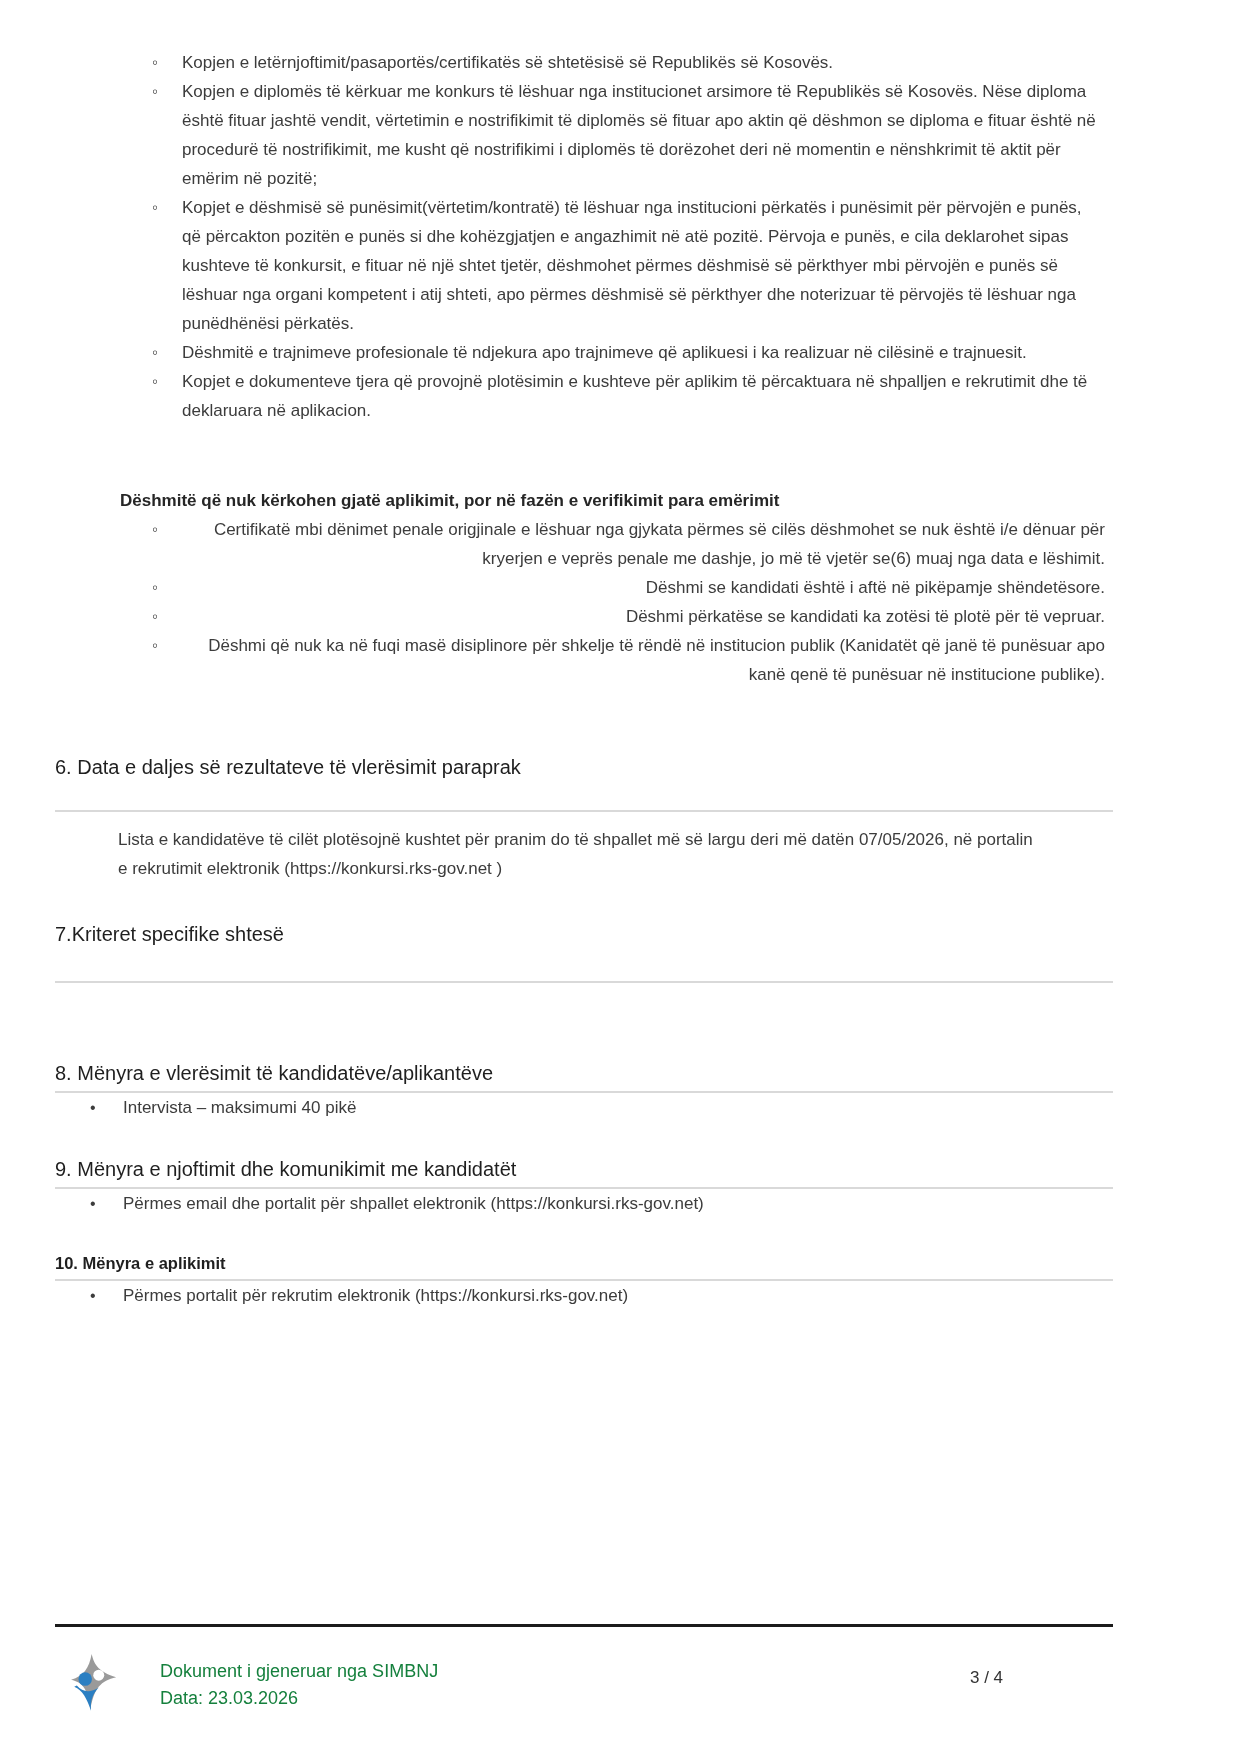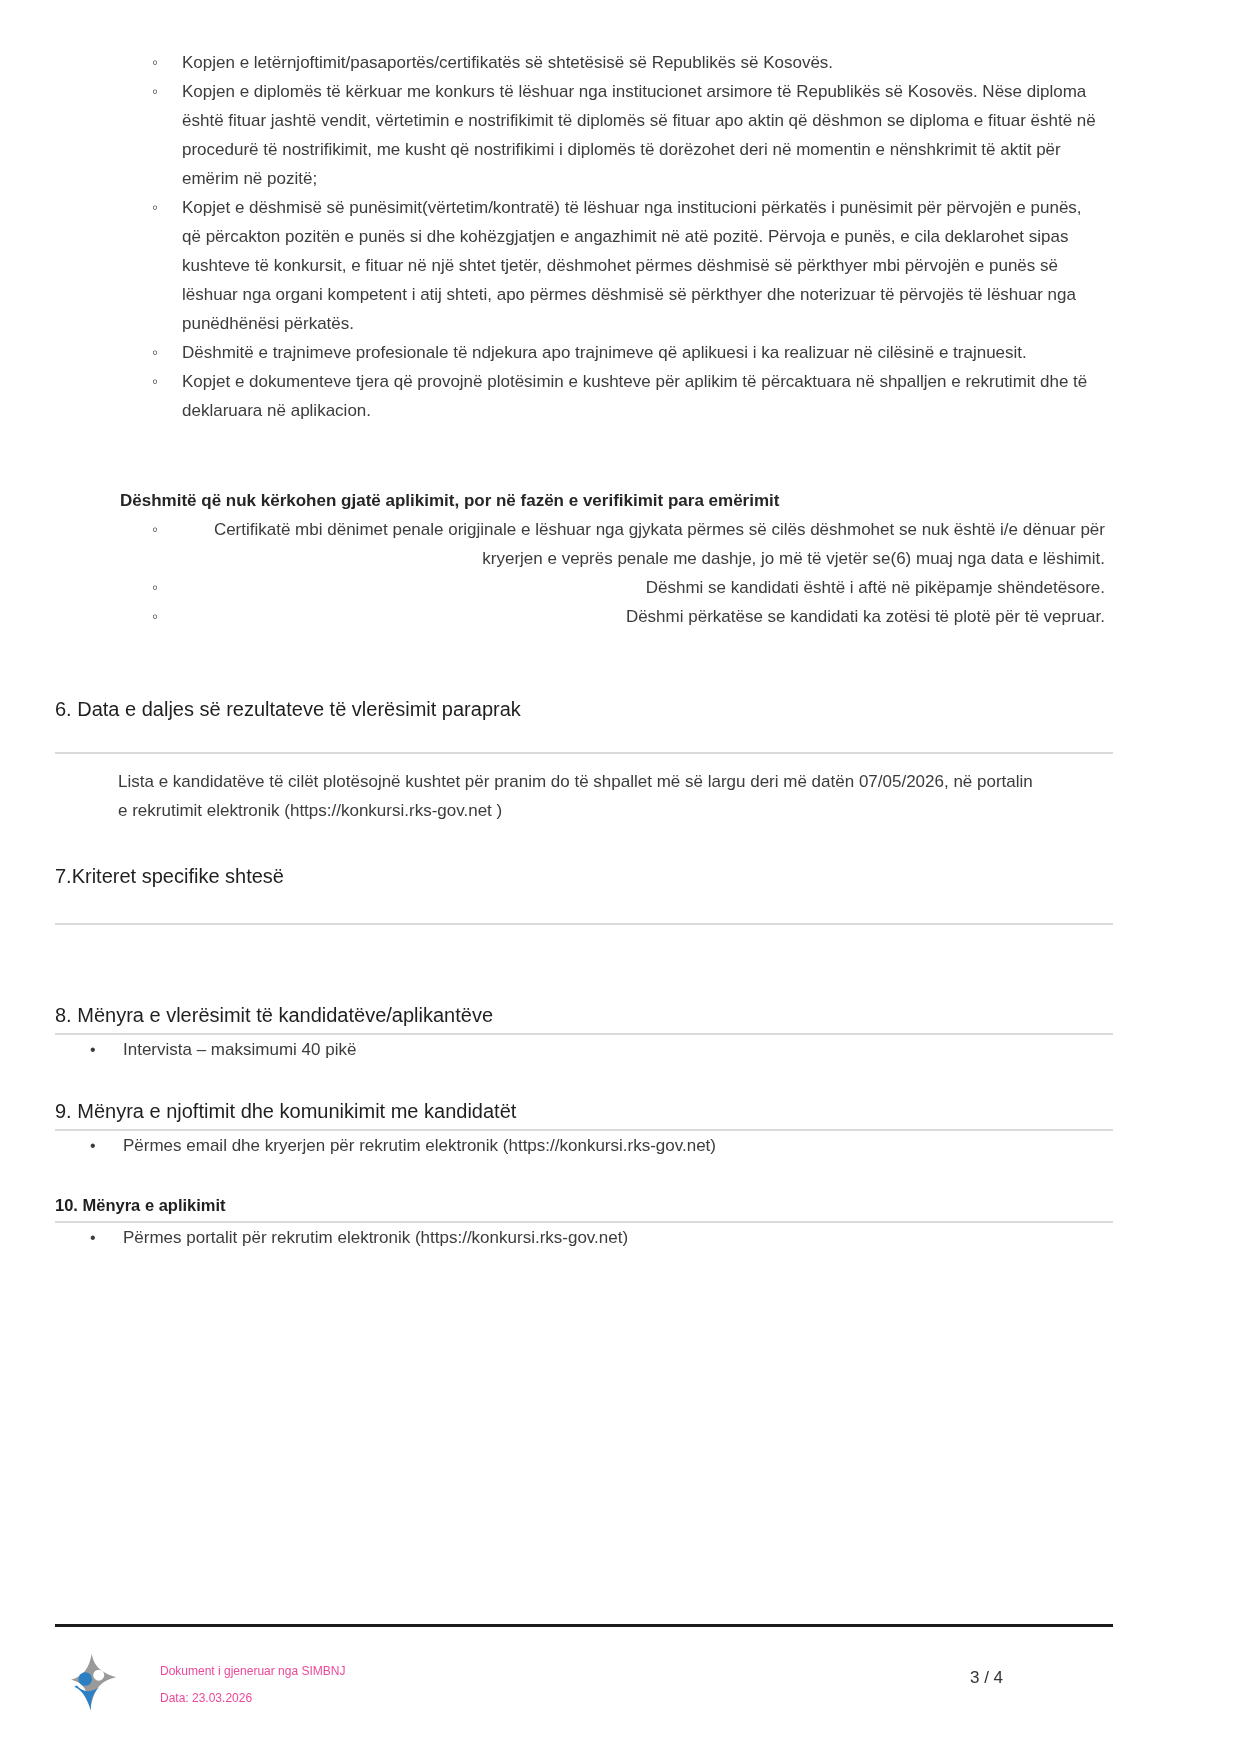--- a/index.html
+++ b/index.html
@@ -104,23 +104,23 @@
     position: absolute;
     left: 62px;
     top: 1644px;
     width: 58px;
     height: 76px;
   }
   .footer-text {
     position: absolute;
     left: 160px;
     top: 1658px;
-    font-size: 12px;
+    font-size: 18px;
     line-height: 27px;
-    color: #ec4899;
+    color: #15803d;
   }
   .page-number {
     position: absolute;
     left: 970px;
     top: 1668px;
     font-size: 17px;
     color: #333333;
   }
 </style>
 </head>
@@ -136,39 +136,40 @@
       <li>Dëshmitë e trajnimeve profesionale të ndjekura apo trajnimeve që aplikuesi i ka realizuar në cilësinë e trajnuesit.</li>
       <li>Kopjet e dokumenteve tjera që provojnë plotësimin e kushteve për aplikim të përcaktuara në shpalljen e rekrutimit dhe të deklaruara në aplikacion.</li>
     </ul>
 
     <p class="subhead">Dëshmitë që nuk kërkohen gjatë aplikimit, por në fazën e verifikimit para emërimit</p>
 
     <ul class="blist circle list-verif">
       <li>Certifikatë mbi dënimet penale origjinale e lëshuar nga gjykata përmes së cilës dëshmohet se nuk është i/e dënuar për kryerjen e veprës penale me dashje, jo më të vjetër se(6) muaj nga data e lëshimit.</li>
       <li>Dëshmi se kandidati është i aftë në pikëpamje shëndetësore.</li>
       <li>Dëshmi përkatëse se kandidati ka zotësi të plotë për të vepruar.</li>
+      <li>Dëshmi që nuk ka në fuqi masë disiplinore për shkelje të rëndë në institucion publik (Kanidatët që janë të punësuar apo kanë qenë të punësuar në institucione publike).</li>
     </ul>
 
     <h2 id="s6">6. Data e daljes së rezultateve të vlerësimit paraprak</h2>
     <hr class="rule r6">
     <p class="para">Lista e kandidatëve të cilët plotësojnë kushtet për pranim do të shpallet më së largu deri më datën 07/05/2026, në portalin e rekrutimit elektronik (https://konkursi.rks-gov.net )</p>
 
     <h2 id="s7">7.Kriteret specifike shtesë</h2>
     <hr class="rule r7">
 
     <h2 id="s8">8. Mënyra e vlerësimit të kandidatëve/aplikantëve</h2>
     <hr class="rule r8">
     <ul class="blist dot list8">
       <li>Intervista – maksimumi 40 pikë</li>
     </ul>
 
     <h2 id="s9">9. Mënyra e njoftimit dhe komunikimit me kandidatët</h2>
     <hr class="rule r9">
     <ul class="blist dot list9">
-      <li>Përmes email dhe kryerjen për rekrutim elektronik (https://konkursi.rks-gov.net)</li>
+      <li>Përmes email dhe portalit për shpallet elektronik (https://konkursi.rks-gov.net)</li>
     </ul>
 
     <h3 id="s10" class="small-head">10. Mënyra e aplikimit</h3>
     <hr class="rule r10">
     <ul class="blist dot list10">
       <li>Përmes portalit për rekrutim elektronik (https://konkursi.rks-gov.net)</li>
     </ul>
 
   </div>
 

